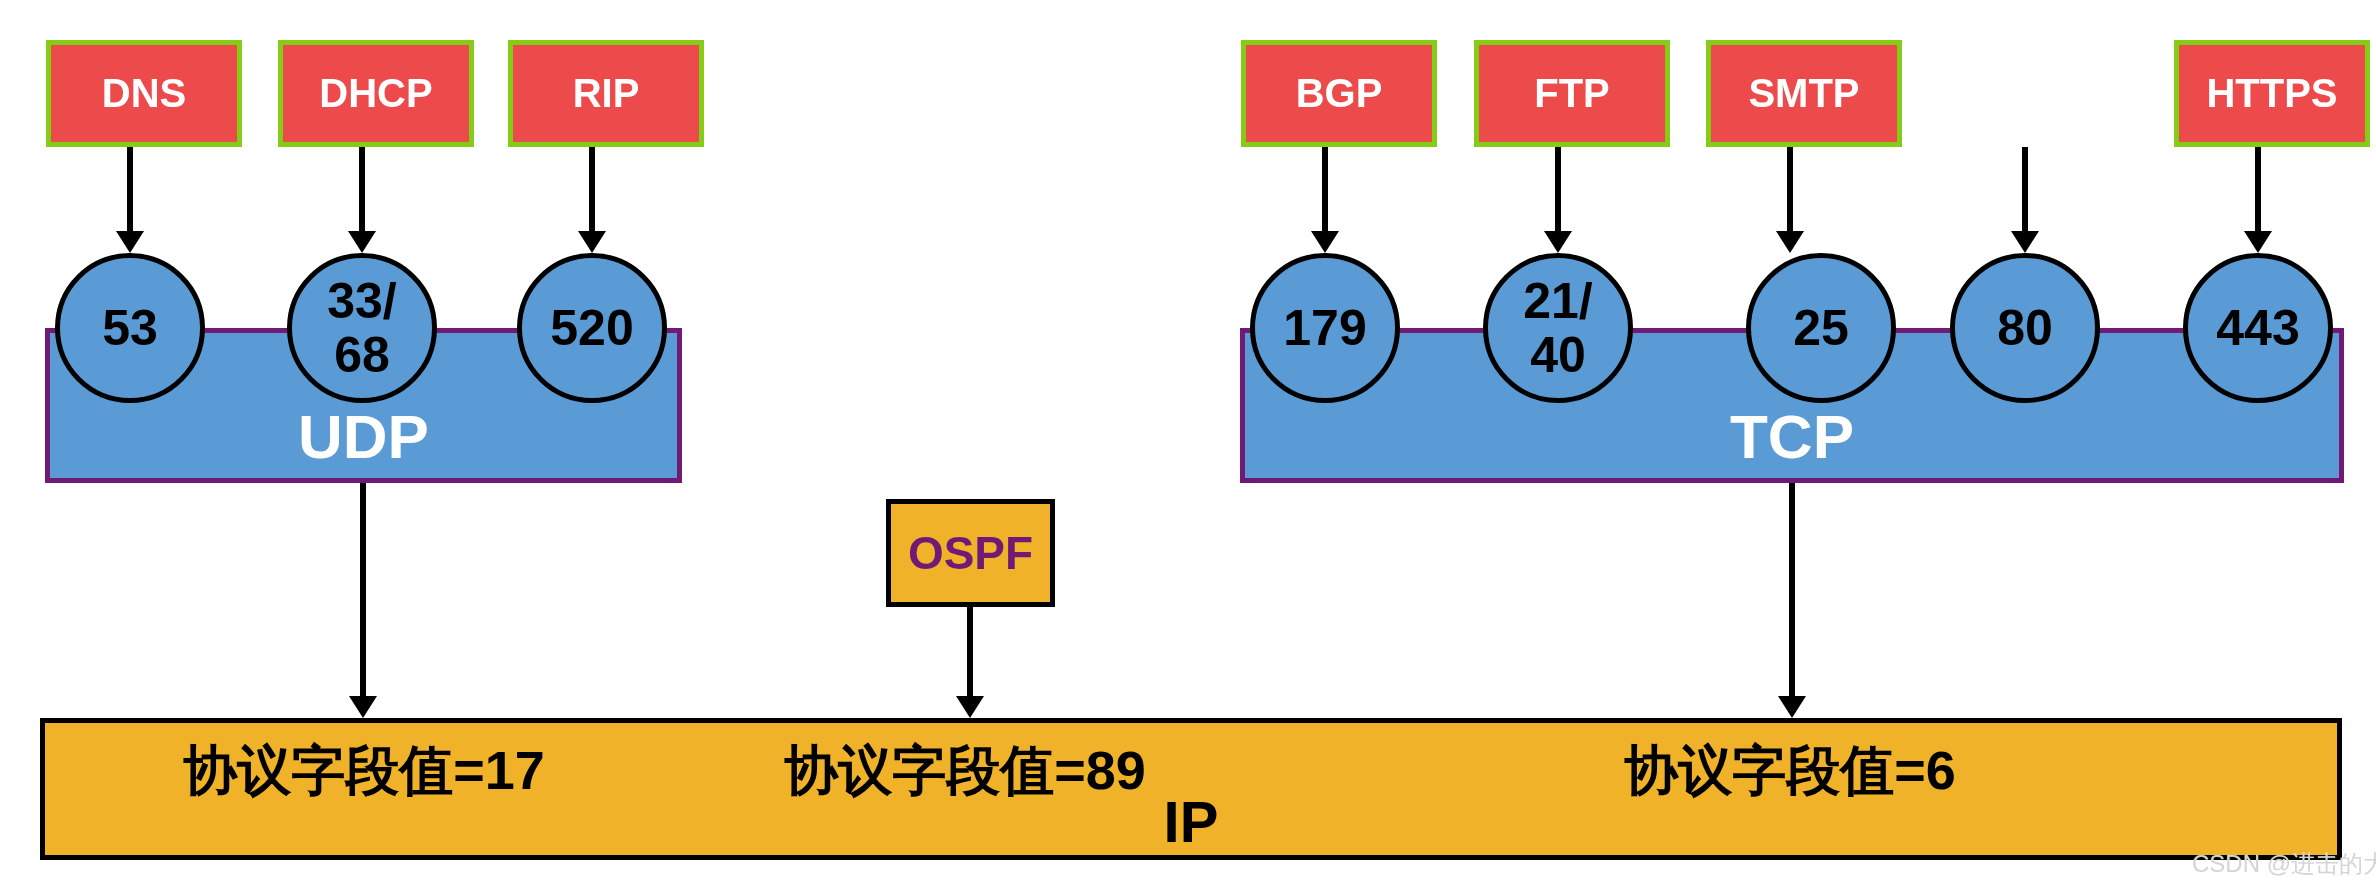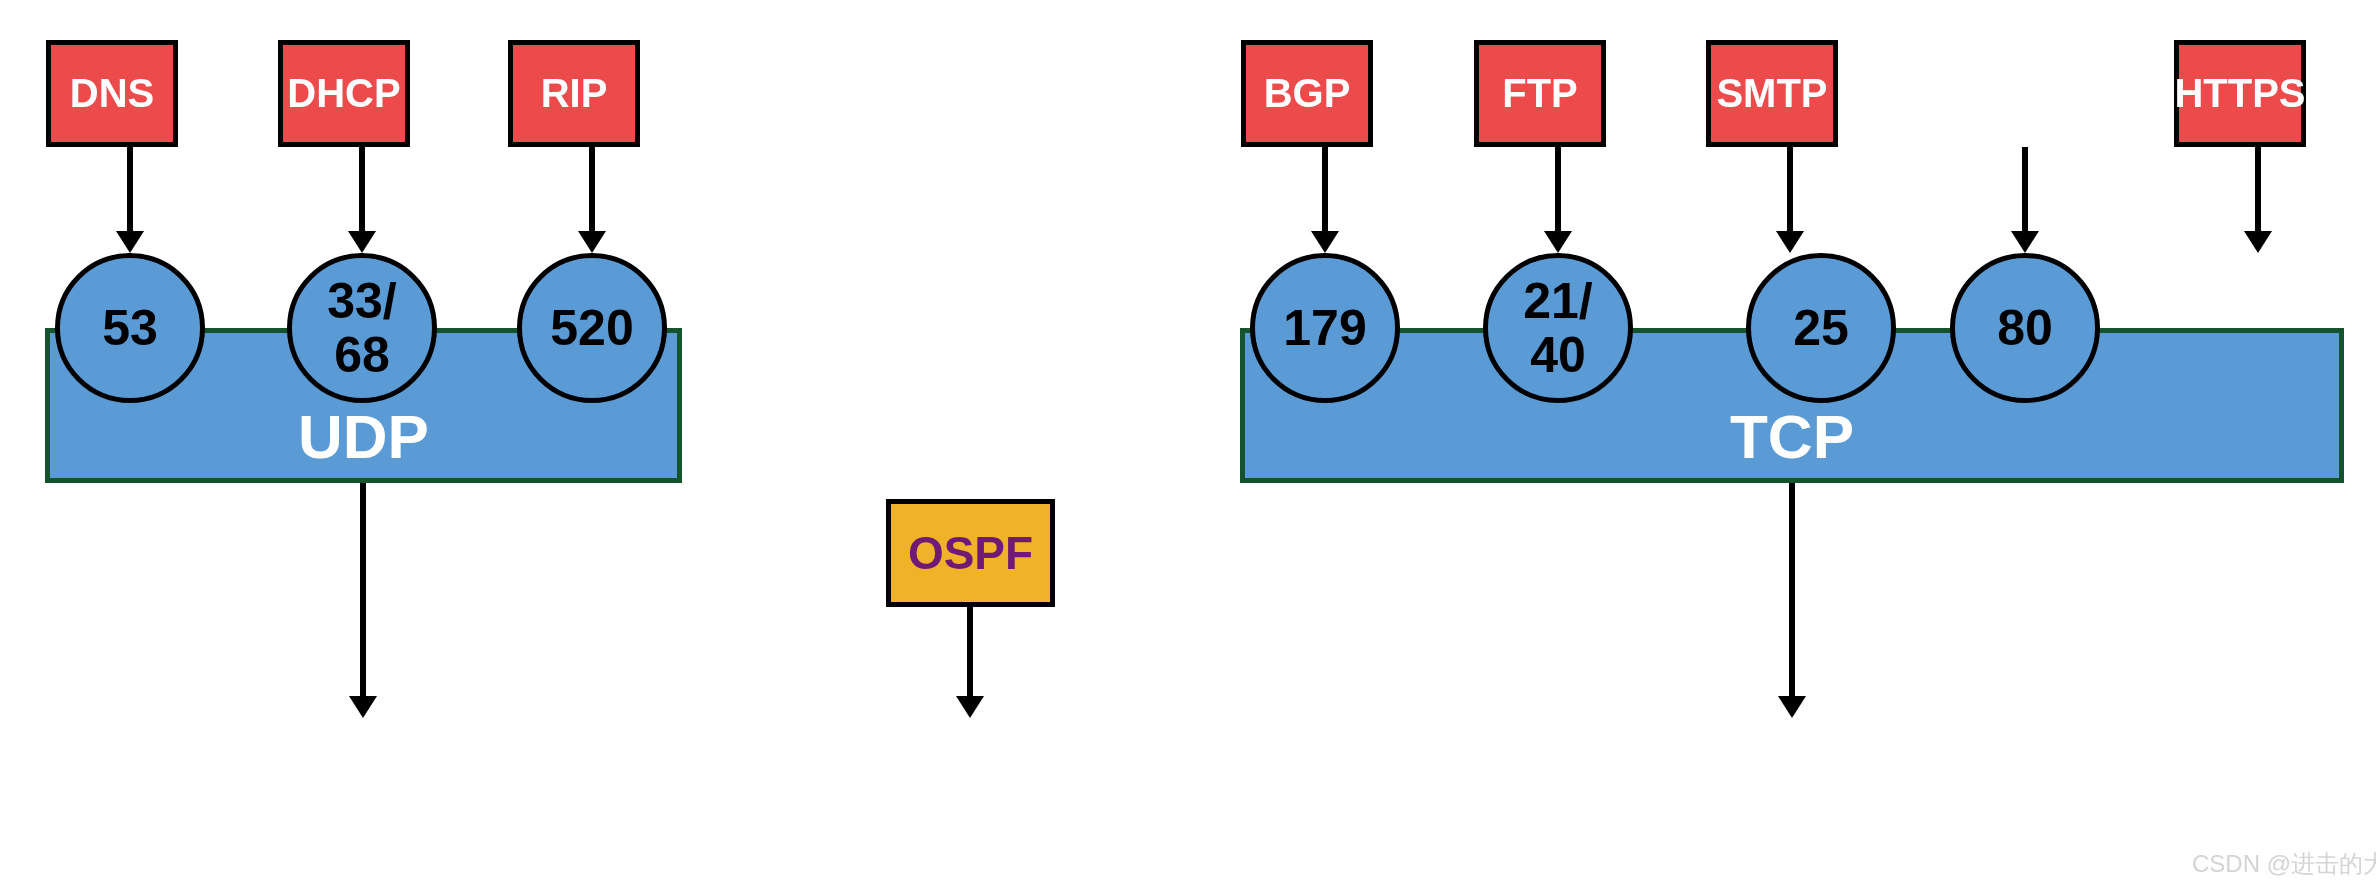--- a/index.html
+++ b/index.html
@@ -2,29 +2,29 @@
 <html><head>
 <meta charset="utf-8">
 <style>
   html,body { margin:0; padding:0; background:#ffffff; }
   .stage {
     position:relative; width:2376px; height:886px; background:#ffffff;
     font-family:"Liberation Sans","DejaVu Sans",sans-serif; overflow:hidden;
   }
   
   .proto-box {
-    position:absolute; top:40px; width:132px; height:107px;
-    background:#ED4B4B; border:5px solid #000000; box-sizing:border-box;
+    position:absolute; top:40px; width:196px; height:107px;
+    background:#ED4B4B; border:5px solid #84cc16; box-sizing:border-box;
     display:flex; align-items:center; justify-content:center;
     color:#fff; font-weight:bold; font-size:40px; z-index:3;
   }
   
   .layer-rect {
     position:absolute; top:328px; height:155px;
-    background:#5B9BD5; border:5px solid #14532d; box-sizing:border-box;
+    background:#5B9BD5; border:5px solid #701a75; box-sizing:border-box;
     display:flex; align-items:flex-end; justify-content:center;
     color:#fff; font-weight:bold; font-size:62px; line-height:1;
     padding-bottom:10px; z-index:1;
   }
   
   .port-circle {
     position:absolute; top:253px; width:150px; height:150px;
     background:#5B9BD5; border:5px solid #000; border-radius:50%;
     box-sizing:border-box; z-index:2;
     display:flex; flex-direction:column; align-items:center; justify-content:center;
@@ -158,34 +158,44 @@
     <span>40</span>
   </div>
   <div class="port-circle" style="left:1746px">
     <span>25</span>
     <span></span>
   </div>
   <div class="port-circle" style="left:1950px">
     <span>80</span>
     <span></span>
   </div>
+  <div class="port-circle" style="left:2183px">
+    <span>443</span>
+    <span></span>
+  </div>
 
   <div class="ospf-box">
     <span>OSPF</span>
   </div>
 
   <div class="arrow" style="left:363px;  top:483px; height:235px">
       <div class="shaft"></div>
       <div class="head"></div>
     </div>
   <div class="arrow" style="left:970px;  top:607px; height:111px">
       <div class="shaft"></div>
       <div class="head"></div>
     </div>
   <div class="arrow" style="left:1792px; top:483px; height:235px">
       <div class="shaft"></div>
       <div class="head"></div>
     </div>
 
+  <div class="ip-bar">
+    <span class="ip-field" style="left:319px">协议字段值=17</span>
+    <span class="ip-field" style="left:920px">协议字段值=89</span>
+    <span class="ip-field" style="left:1745px">协议字段值=6</span>
+    <span class="ip-label">IP</span>
+  </div>
 
   <div class="watermark">CSDN @进击的大爷</div>
 
 </div>
 
 </body></html>

